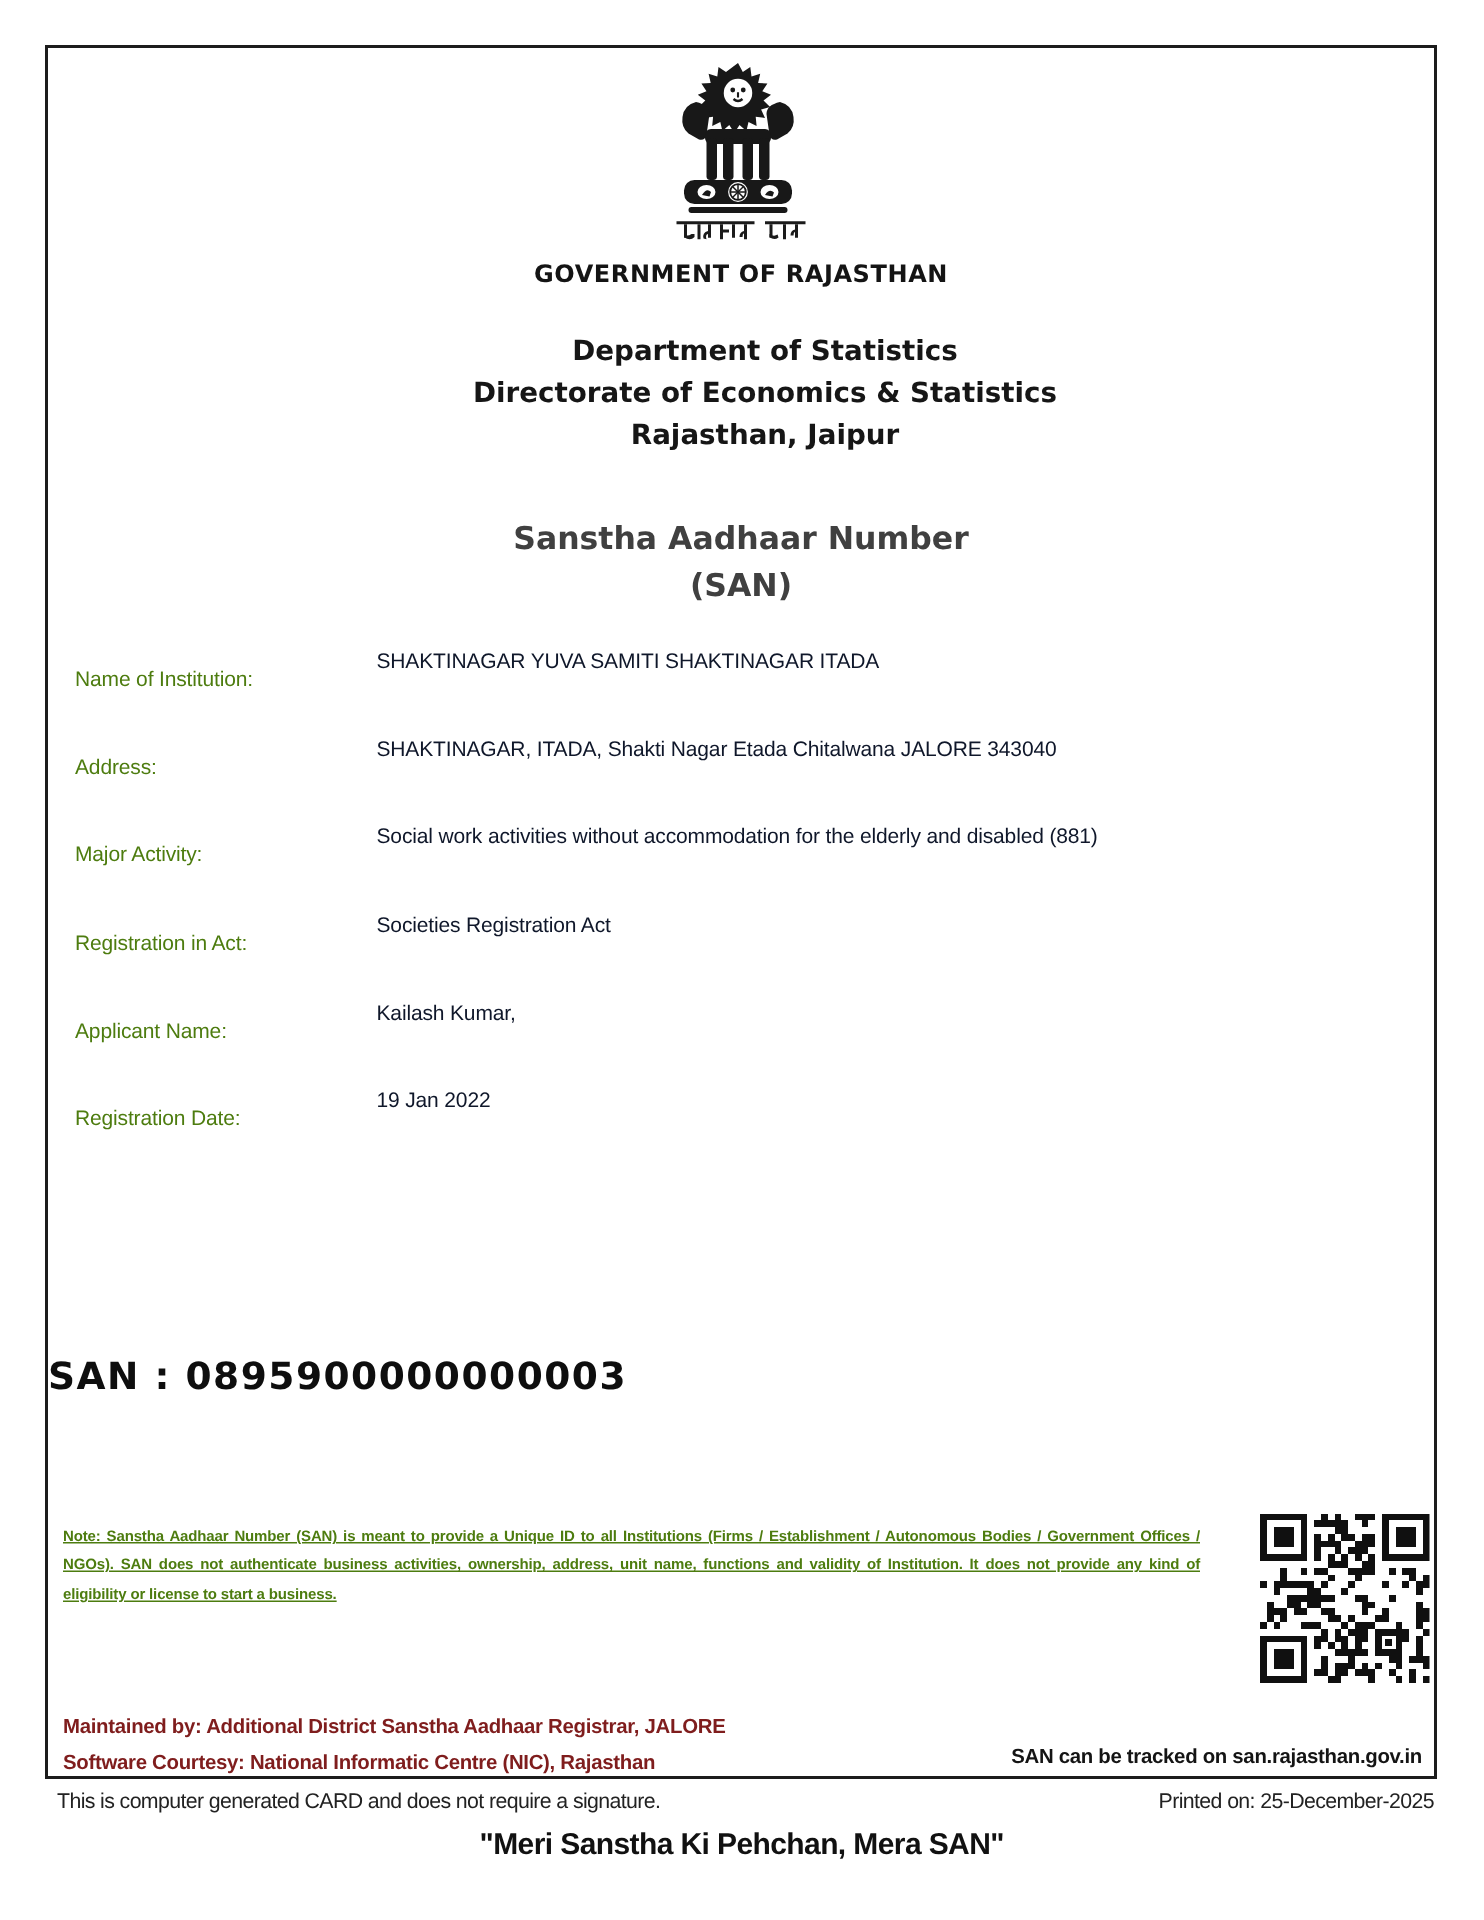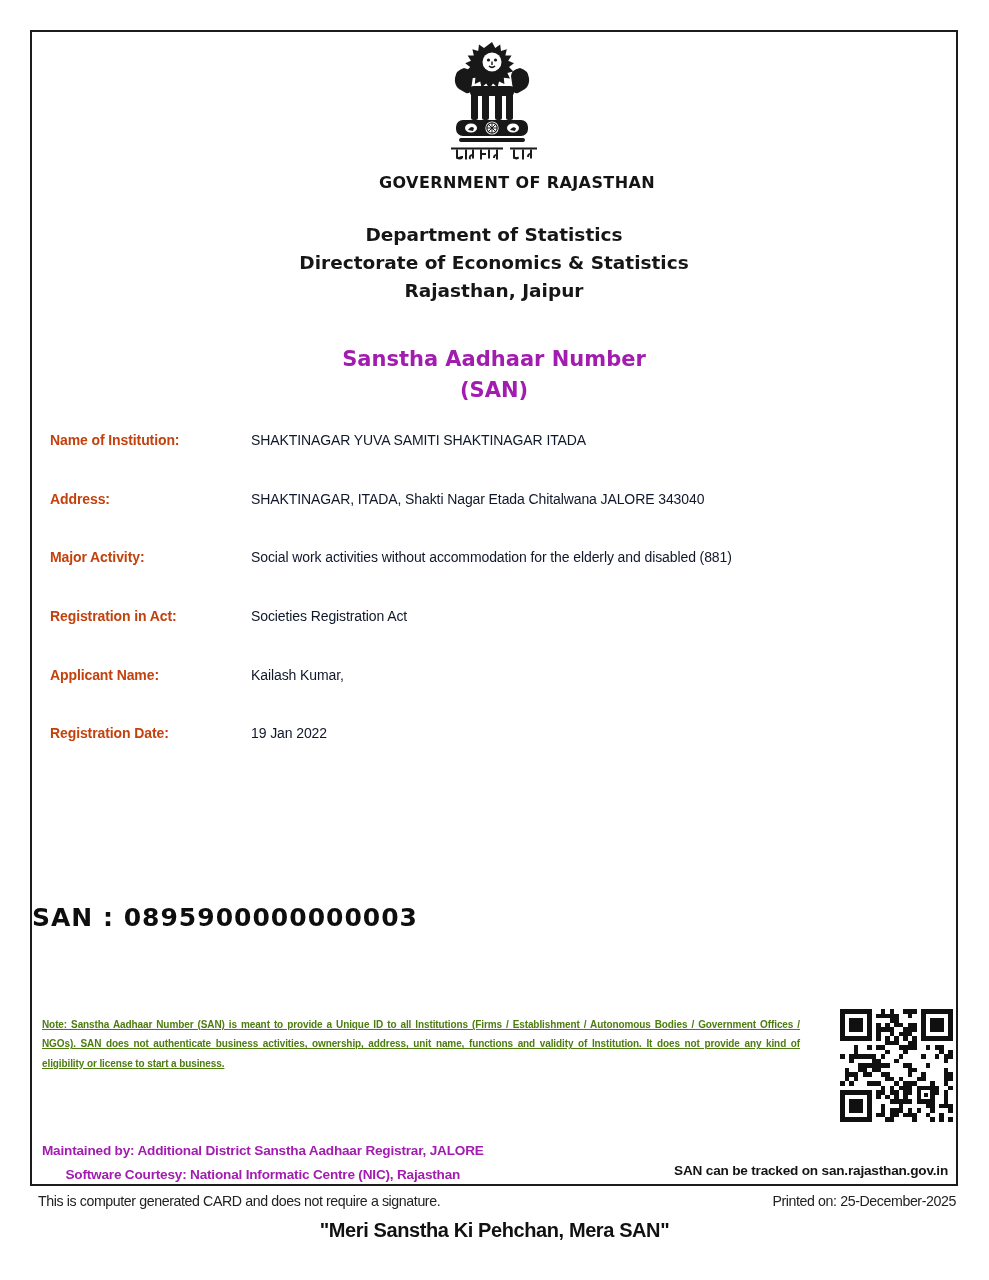--- a/index.html
+++ b/index.html
@@ -22,40 +22,40 @@
   .emblem-wrap{
     position:absolute;top:8px;left:50%;transform:translateX(-50%);
     width:100px;text-align:center;
   }
   .gov-line{
     position:absolute;top:141px;left:0;width:100%;
     text-align:center;
     font-family:"DejaVu Sans", sans-serif;
     font-weight:bold;font-size:16px;letter-spacing:.4px;
     color:#141414;
-    padding-left:23px;
   }
   .dept-block{
     position:absolute;top:189px;left:0;width:100%;
     text-align:center;
     font-family:"DejaVu Sans", sans-serif;
     font-weight:bold;font-size:18.5px;line-height:28px;
     color:#161616;
+    padding-left:16px;
   }
   .san-title{
     position:absolute;top:312px;left:0;width:100%;
     text-align:center;
     font-family:"DejaVu Sans", sans-serif;
     font-weight:bold;font-size:21px;line-height:31px;
-    color:#a21caf;
+    color:#404040;
   }
   .field-row{position:absolute;left:18px;right:14px;height:20px;}
   .field-label{
-    position:absolute;left:0;top:0;
-    font-weight:bold;font-size:14px;color:#c2410c;
+    position:absolute;left:0;top:12px;
+    font-weight:normal;font-size:14px;color:#4d7c0f;
     letter-spacing:-0.1px;
   }
   .field-value{
     position:absolute;left:201px;top:0;right:0;
     font-size:14px;color:#0f172a;
     letter-spacing:-0.1px;
     white-space:nowrap;
   }
   .san-line{
     position:absolute;top:871px;left:0;width:100%;
@@ -70,21 +70,21 @@
     text-align:justify;color:#4d7c0f;
     letter-spacing:-0.1px;
     text-decoration:underline;
   }
   .qr-box{
     position:absolute;left:808px;top:977px;width:113px;height:113px;
   }
   .maintained-block{
     position:absolute;left:10px;top:1107px;
     font-weight:bold;font-size:13.6px;line-height:24px;
-    letter-spacing:-0.2px;color:#a21caf;text-align:center;
+    letter-spacing:-0.2px;color:#7f1d1d;
   }
   .tracking-line{
     position:absolute;right:8px;top:1131px;
     font-weight:bold;font-size:13.6px;letter-spacing:-0.2px;color:#141414;
   }
   .generated-line{
     position:absolute;left:38px;top:1193px;
     font-size:14.2px;letter-spacing:-0.4px;color:#222;
   }
   .printed-line{

